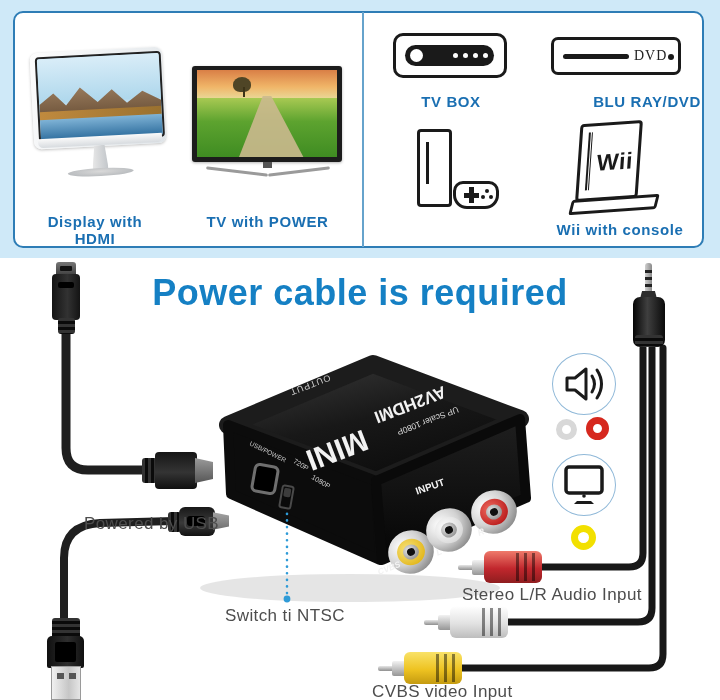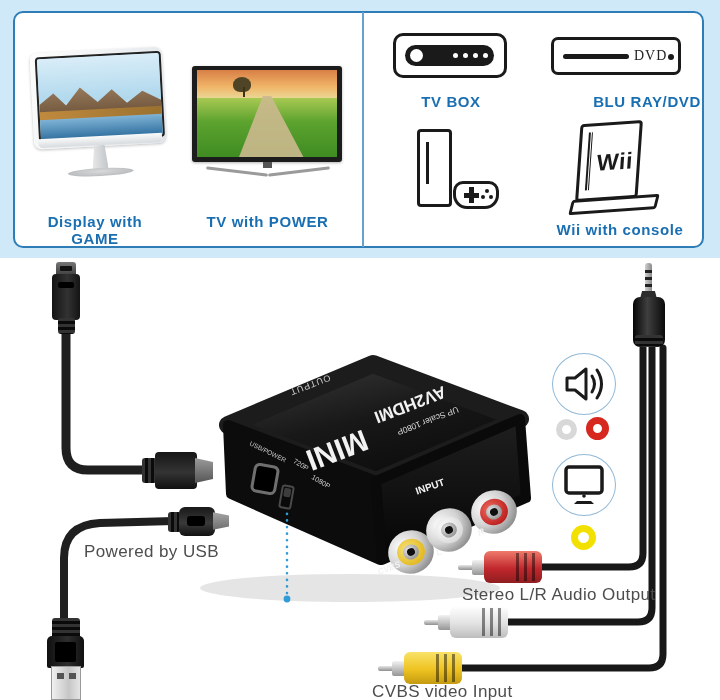--- a/index.html
+++ b/index.html
@@ -114,21 +114,21 @@
     <div class="abs mon-screen">
       <div class="abs mon-sky"></div>
       <div class="abs mon-mnt"></div>
       <div class="abs mon-tree"></div>
       <div class="abs mon-water"></div>
     </div>
     <div class="abs mon-chin"></div>
     <div class="abs mon-stand"></div>
     <div class="abs mon-base"></div>
   </div>
-  <div class="abs blue-label" style="left:25px;top:213px;width:140px;">Display with GAME</div>
+  <div class="abs blue-label" style="left:25px;top:213px;width:140px;">Display with HDMI</div>
 
   <div class="abs tv">
     <div class="abs tv-frame"></div>
     <div class="abs tv-screen">
       <div class="abs tv-sky"></div>
       <div class="abs tv-field"></div>
       <div class="abs tv-path"></div>
       <div class="abs tv-tree"></div>
       <div class="abs tv-trunk"></div>
     </div>
@@ -167,20 +167,21 @@
     <div class="abs pad-dot" style="left:33px;top:11px;"></div>
   </div>
 
   <div class="abs icon-wii">
     <div class="abs wii-slot"></div>
     <div class="abs wii-word">Wii</div>
   </div>
   <div class="abs wii-base"></div>
   <div class="abs blue-label" style="left:555px;top:221px;width:130px;">Wii with console</div>
 
+  <div class="abs title">Power cable is required</div>
 
   <svg class="abs" style="left:0;top:0;" width="720" height="700" viewBox="0 0 720 700">
     <defs>
       <linearGradient id="topg" x1="0" y1="0" x2="0.6" y2="1">
         <stop offset="0" stop-color="#3d3d3d"></stop>
           <stop offset="0.55" stop-color="#181818"></stop>
           <stop offset="1" stop-color="#0c0c0c"></stop>
       </linearGradient>
       <linearGradient id="rightg" x1="0" y1="0" x2="0" y2="1">
         <stop offset="0" stop-color="#1f1f1f"></stop>
@@ -257,31 +258,32 @@
   <div class="abs ribs-h" style="left:142px;top:458px;width:15px;height:25px;"></div>
   <div class="abs" style="left:155px;top:452px;width:42px;height:37px;background:linear-gradient(#161616,#343434 55%,#101010);border-radius:4px;"></div>
   <div class="abs" style="left:195px;top:458px;width:18px;height:25px;background:linear-gradient(#9a9a9a,#565656);clip-path:polygon(0 0,100% 16%,100% 84%,0 100%);"></div>
 
   <div class="abs ribs-h" style="left:168px;top:512px;width:13px;height:20px;"></div>
   <div class="abs" style="left:179px;top:507px;width:36px;height:29px;background:linear-gradient(#181818,#3a3a3a 55%,#121212);border-radius:6px;">
     <div class="abs" style="left:8px;top:9px;width:18px;height:10px;background:#000;border-radius:3px;"></div>
   </div>
   <div class="abs" style="left:213px;top:511px;width:16px;height:20px;background:linear-gradient(#a8a8a8,#6a6a6a);clip-path:polygon(0 6%,100% 22%,100% 78%,0 94%);"></div>
 
-  <div class="abs gray-label" style="left:84px;top:542px;">Powered by USB</div>
+  <div class="abs gray-label" style="left:84px;top:514px;">Powered by USB</div>
 
   <div class="abs ribs-v" style="left:52px;top:618px;width:28px;height:22px;"></div>
   <div class="abs" style="left:47px;top:636px;width:37px;height:32px;background:linear-gradient(90deg,#101010,#2e2e2e 55%,#101010);border-radius:5px 5px 2px 2px;">
     <div class="abs" style="left:8px;top:6px;width:21px;height:20px;background:#000;border-radius:2px;"></div>
   </div>
   <div class="abs" style="left:51px;top:666px;width:30px;height:34px;background:linear-gradient(90deg,#f0f0f0,#c6c6c6 60%,#e5e5e5);border:1px solid #9a9a9a;box-sizing:border-box;">
     <div class="abs" style="left:5px;top:6px;width:7px;height:6px;background:#555;"></div>
     <div class="abs" style="left:17px;top:6px;width:7px;height:6px;background:#555;"></div>
   </div>
 
+  <div class="abs gray-label" style="left:225px;top:606px;">Switch ti NTSC</div>
 
   <div class="abs" style="left:645px;top:263px;width:7px;height:30px;background:linear-gradient(90deg,#cfcfcf,#8a8a8a);border-radius:3px 3px 0 0;">
     <div class="abs" style="left:0;top:7px;width:7px;height:2.5px;background:#222;"></div>
     <div class="abs" style="left:0;top:14px;width:7px;height:2.5px;background:#222;"></div>
     <div class="abs" style="left:0;top:21px;width:7px;height:2.5px;background:#222;"></div>
   </div>
   <div class="abs" style="left:640px;top:291px;width:17px;height:8px;background:#2d2d2d;clip-path:polygon(12% 0,88% 0,100% 100%,0 100%);"></div>
   <div class="abs" style="left:633px;top:297px;width:32px;height:50px;background:linear-gradient(90deg,#050505,#3f3f3f 45%,#0a0a0a);border-radius:7px;">
     <div class="abs ribs-v" style="left:2px;top:38px;width:28px;height:11px;"></div>
   </div>
@@ -305,21 +307,21 @@
   </div>
   <div class="abs ring" style="left:571px;top:525px;width:25px;height:25px;border:7px solid #f2e000;"></div>
 
   <div class="abs">
     <div class="abs plug-pin" style="left:458px;top:565px;width:16px;"></div>
     <div class="abs plug-barrel" style="left:472px;top:560px;"></div>
     <div class="abs plug-body" style="left:484px;top:551px;background:linear-gradient(#ef7a6b,#c1272d 55%,#8f1d1f);">
       <div class="abs plug-ribs" style="left:32px;top:2px;"></div>
     </div>
   </div>
-  <div class="abs gray-label" style="left:462px;top:585px;">Stereo L/R Audio Output</div>
+  <div class="abs gray-label" style="left:462px;top:585px;">Stereo L/R Audio Input</div>
 
   <div class="abs">
     <div class="abs plug-pin" style="left:424px;top:620px;width:16px;"></div>
     <div class="abs plug-barrel" style="left:438px;top:615px;"></div>
     <div class="abs plug-body" style="left:450px;top:606px;background:linear-gradient(#ffffff,#e2e2e2 55%,#bdbdbd);">
       <div class="abs plug-ribs" style="left:32px;top:2px;"></div>
     </div>
   </div>
 
   <div class="abs">

